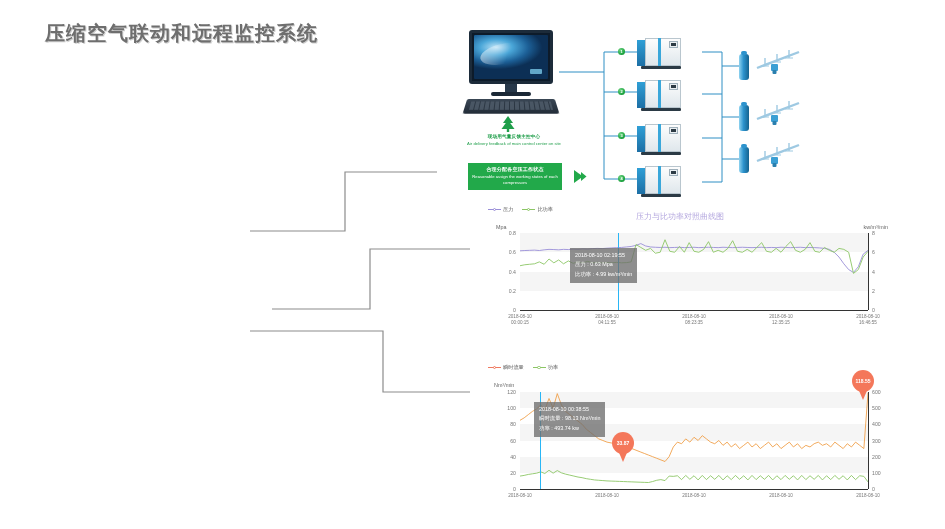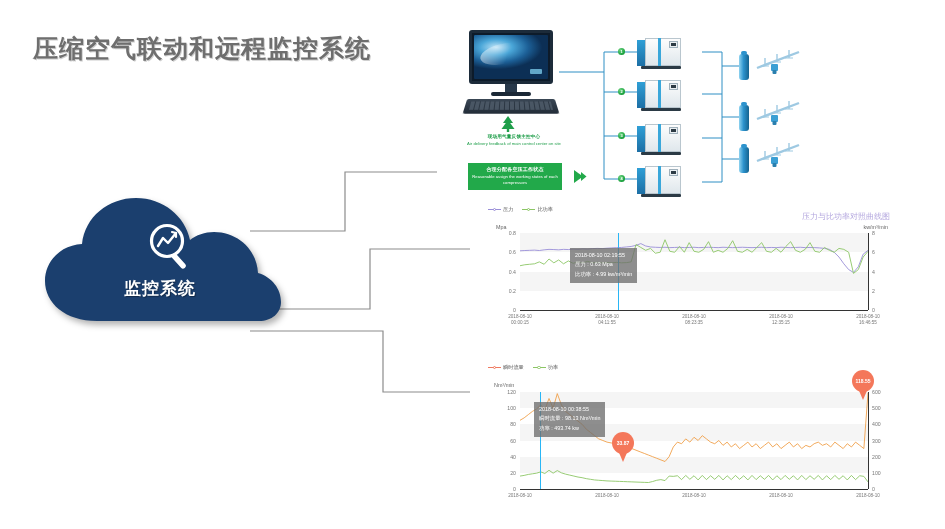--- a/index.html
+++ b/index.html
@@ -5,26 +5,25 @@
   html,body{margin:0;padding:0;}
   body{
     width:945px;height:529px;background:#ffffff;overflow:hidden;
     font-family:"Liberation Sans","DejaVu Sans",sans-serif;
     position:relative;
   }
   .slide{position:absolute;inset:0;}
 
   
   #page-title{
-    position:absolute;left:33px;top:20px;
-    font-size:25px;font-weight:bold;color:#6e6e6e;
+    position:absolute;left:45px;top:20px;
+    font-size:20px;font-weight:bold;color:#6e6e6e;
     letter-spacing:1px;
     text-shadow:1px 1px 0 #cfcfcf;
     white-space:nowrap;
-    margin-top:12px;
   }
 
   
   .cloud-wrap{position:absolute;left:35px;top:193px;width:250px;height:135px;}
   .cloud-shape{position:absolute;inset:0;filter:drop-shadow(3px 4px 3px rgba(0,0,0,.30));}
   .cloud-label{
     position:absolute;left:0;right:0;top:84px;text-align:center;
     color:#ffffff;font-size:17px;font-weight:bold;letter-spacing:1px;
     text-shadow:1px 1px 1px rgba(0,0,0,.35);
     pointer-events:none;
@@ -112,21 +111,21 @@
 
   .legend{position:absolute;top:2px;left:18px;display:flex;gap:9px;align-items:center;}
   .legend-item{display:flex;align-items:center;gap:2px;font-size:5.2px;color:#555;white-space:nowrap;}
   .lg-mark{width:13px;height:5px;position:relative;}
   .lg-mark:before{content:"";position:absolute;left:0;top:2px;width:13px;height:1px;}
   .lg-mark:after{content:"";position:absolute;left:4.5px;top:.5px;width:3.4px;height:3.4px;border-radius:50%;background:#fff;box-sizing:border-box;}
   .lg-purple:before{background:#9a8fd8;} .lg-purple:after{border:1px solid #9a8fd8;}
   .lg-green:before{background:#8cc665;}  .lg-green:after{border:1px solid #8cc665;}
   .lg-orange:before{background:#f07a60;} .lg-orange:after{border:1px solid #f07a60;}
 
-  .chart-title{position:absolute;top:7px;left:0;width:100%;text-align:right;font-size:8px;}
+  .chart-title{position:absolute;top:7px;left:0;width:100%;text-align:center;font-size:8px;}
   #chart-pressure .chart-title{color:#b3a6de;}
   #chart-flow .chart-title{color:#f4a08d;}
 
   .axis-unit{position:absolute;font-size:5.4px;color:#666;}
   .plot{position:absolute;overflow:hidden;}
   .plot-bands{position:absolute;inset:0;}
   .band{position:absolute;left:0;right:0;background:#f5f5f5;}
   .tick-label{position:absolute;font-size:5.2px;color:#777;text-align:right;}
   .xtick{position:absolute;font-size:4.6px;color:#777;text-align:center;line-height:1.35;white-space:nowrap;}
   .axis-line{position:absolute;background:#333;}
@@ -153,33 +152,20 @@
 <div class="slide">
 
   <div id="page-title">压缩空气联动和远程监控系统</div>
 
   <svg class="connectors" viewBox="0 0 945 529">
     <polyline points="250,231 345,231 345,172 437,172" fill="none" stroke="#8c8c8c" stroke-width="1.2"></polyline>
     <polyline points="272,309 370,309 370,249 470,249" fill="none" stroke="#8c8c8c" stroke-width="1.2"></polyline>
     <polyline points="250,331 383,331 383,392 470,392" fill="none" stroke="#8c8c8c" stroke-width="1.2"></polyline>
   </svg>
 
-  <div class="cloud-wrap">
-    <svg class="cloud-shape" viewBox="0 0 250 135" preserveAspectRatio="none">
-      <path d="M62,128 C30,128 10,110 10,88 C10,68 26,52 47,51 C50,24 73,5 101,5 C128,5 150,23 155,47
-               C161,42 170,39 179,39 C203,39 222,57 223,80 C237,84 246,96 246,109 C246,120 237,128 224,128 Z" fill="#1b3f6e"></path>
-    </svg>
-    <svg class="cloud-icon" viewBox="0 0 56 52">
-      <circle cx="24" cy="20" r="15.5" fill="none" stroke="#ffffff" stroke-width="3.2"></circle>
-      <polyline points="15,25 20,17 25,22 33,12" fill="none" stroke="#ffffff" stroke-width="2.4" stroke-linecap="round" stroke-linejoin="round"></polyline>
-      <polyline points="29,11 33,12 33,16" fill="none" stroke="#ffffff" stroke-width="2.2" stroke-linecap="round" stroke-linejoin="round"></polyline>
-      <rect x="33" y="31" width="5.5" height="18" rx="2.6" fill="#ffffff" transform="rotate(-42 36 40)"></rect>
-    </svg>
-    <div class="cloud-label">监控系统</div>
-  </div>
 
   <div class="diagram">
 
     <svg style="position:absolute;left:0;top:0;width:500px;height:190px;" viewBox="0 0 500 190">
 
       <path d="M122,58 L167,58" stroke="#2f8fc4" stroke-width="1" fill="none"></path>
 
       <path d="M167,38 L167,165" stroke="#2f8fc4" stroke-width="1" fill="none"></path>
 
       <path d="M167,38 L200,38" stroke="#2f8fc4" stroke-width="1" fill="none"></path>

